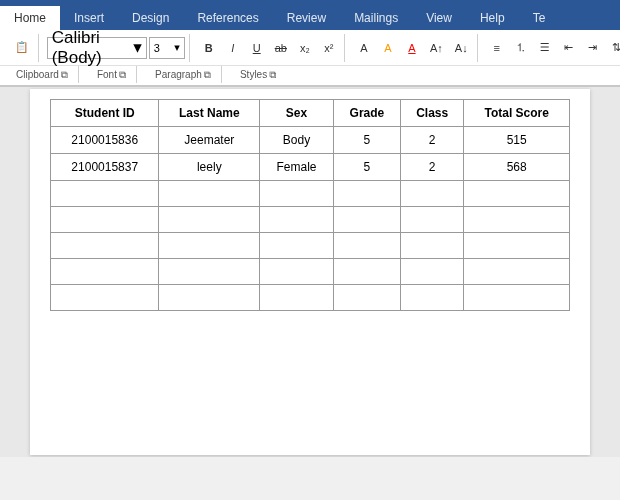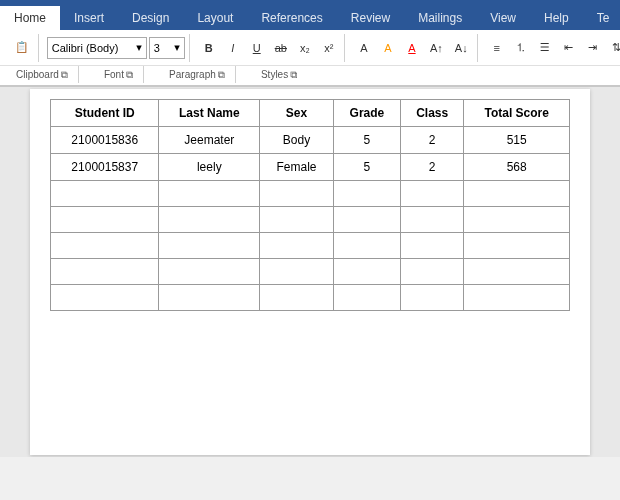--- a/index.html
+++ b/index.html
@@ -71,25 +71,25 @@
       color: #333;
       min-width: 22px;
       height: 22px;
       background: transparent;
     }
 
     .font-name-box {
       border: 1px solid #aaa;
       padding: 2px 4px;
       width: 100px;
-      font-size: 11px;
+      font-size: 17px;
       height: 22px;
       display: flex;
       align-items: center;
-      justify-content: space-between;
+      justify-content: center;
       cursor: pointer;
     }
 
     .font-size-box {
       border: 1px solid #aaa;
       padding: 2px 4px;
       width: 36px;
       font-size: 11px;
       height: 22px;
       display: flex;
@@ -98,21 +98,21 @@
       cursor: pointer;
     }
 
     
     .bottom-labels {
       background: white;
       display: flex;
       align-items: flex-start;
       padding: 0 6px 2px;
       border-bottom: 1px solid #c8c8c8;
-      gap: 15px;
+      gap: 8px;
       height: 20px;
     }
 
     .bl-section {
       display: flex;
       align-items: center;
       justify-content: center;
       font-size: 10px;
       color: #555;
       border-right: 1px solid #d0d0d0;
@@ -162,21 +162,20 @@
 
     .empty-row td { height: 26px; }
   </style>
 </head>
 <body>
 
 <div class="tab-bar">
   <div class="tab active">Home</div>
   <div class="tab">Insert</div>
   <div class="tab">Design</div>
-  <div class="tab">Layout</div>
   <div class="tab">References</div>
   <div class="tab">Review</div>
   <div class="tab">Mailings</div>
   <div class="tab">View</div>
   <div class="tab">Help</div>
   <div class="tab">Te</div>
 </div>
 
 <div class="ribbon">
 

